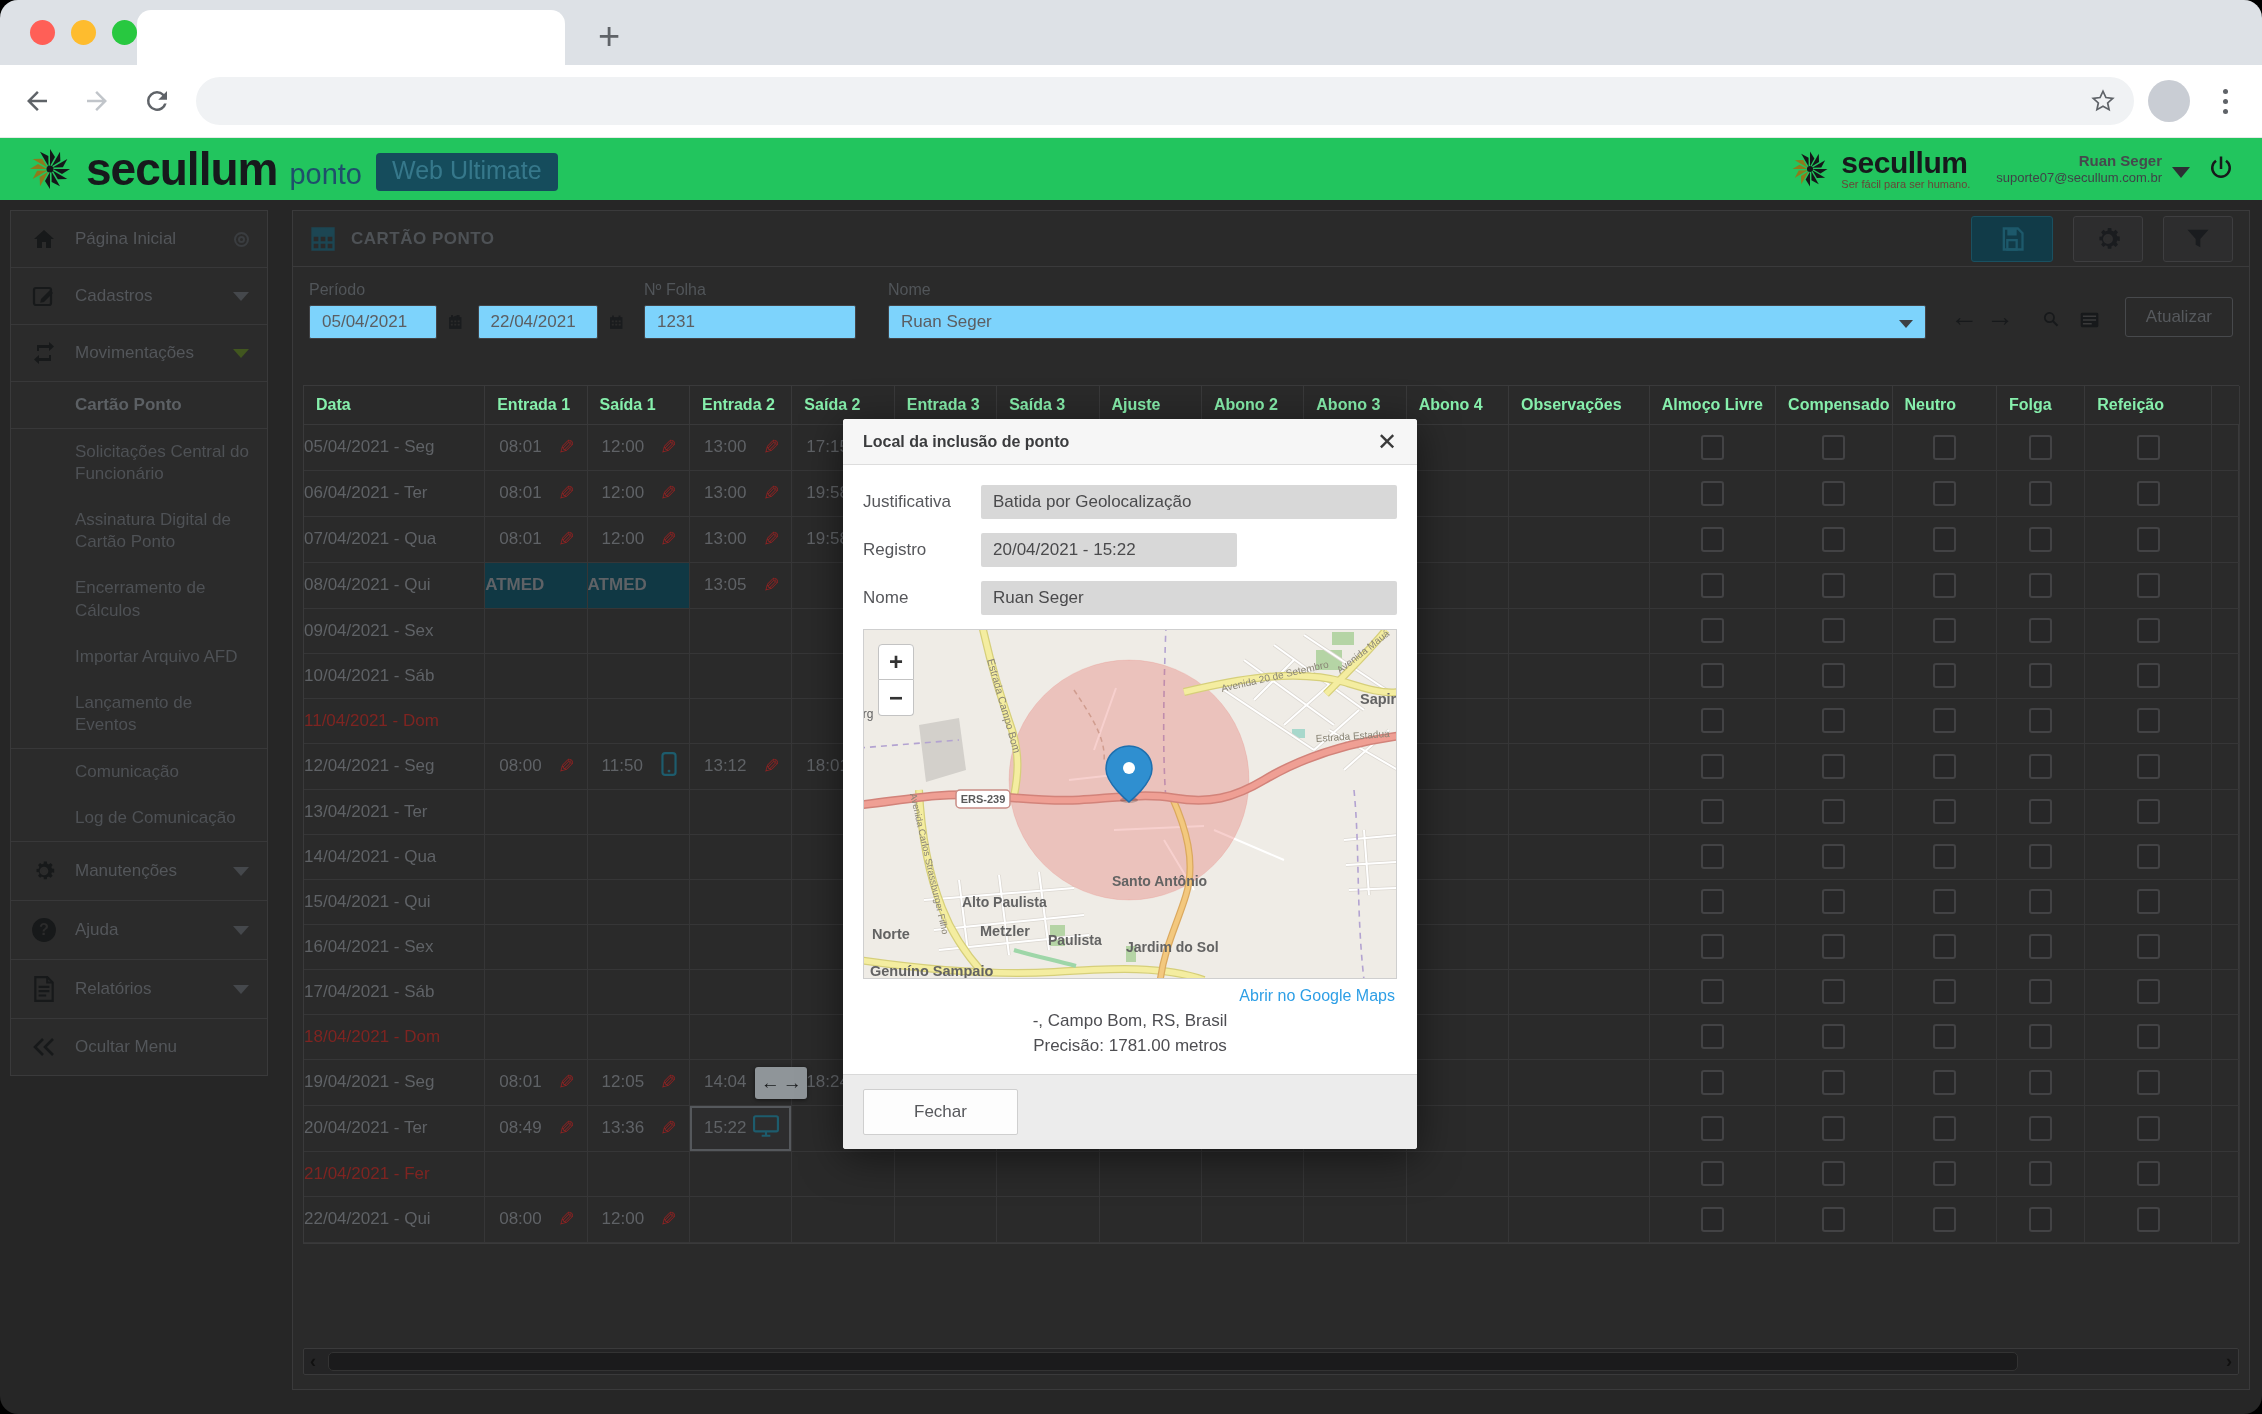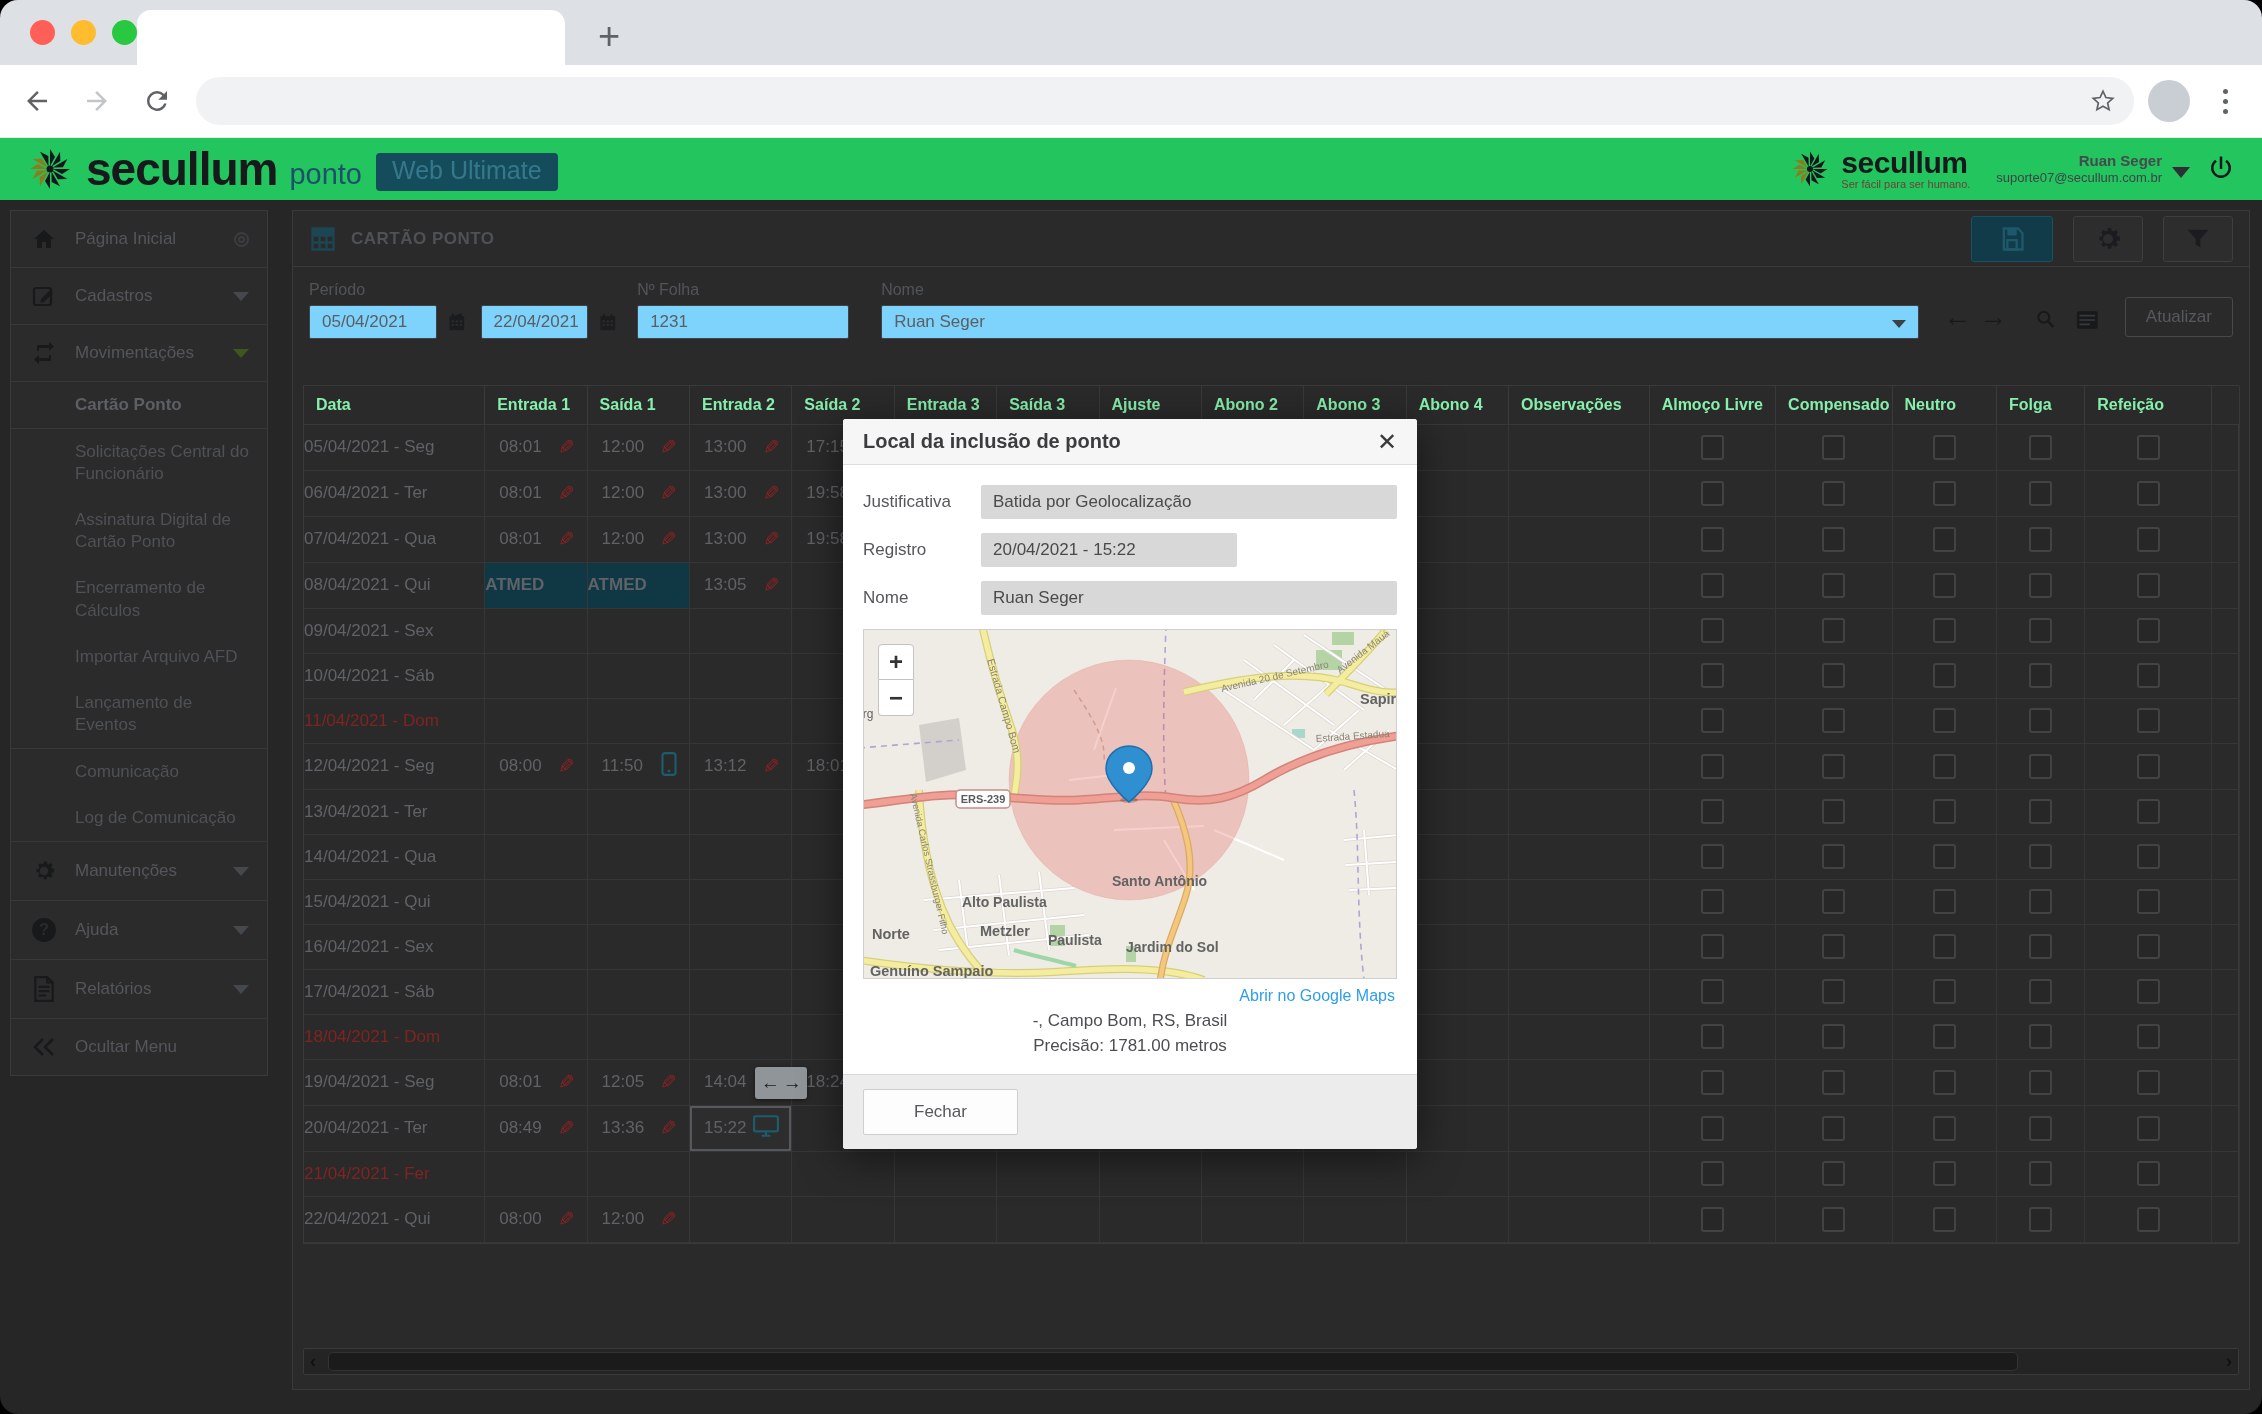--- a/index.html
+++ b/index.html
@@ -83,21 +83,21 @@
   .cbwrap { display:flex; justify-content:center; }
   .cb { width:23px; height:25px; border:2px solid #434345; border-radius:3px; background:#272728; }
   .movetip { position:absolute; right:-16px; top:7px; width:52px; height:32px; background:#8f9599; border-radius:3px; box-shadow:0 1px 4px rgba(0,0,0,.5); display:flex; align-items:center; justify-content:center; gap:3px; color:#17191b; font-size:19px; font-weight:bold; z-index:3; }
   .hscroll { position:absolute; left:10px; right:10px; bottom:14px; height:27px; background:#242425; border:1px solid #3a3a3b; border-radius:2px; }
   .hthumb { position:absolute; left:24px; top:3px; bottom:3px; width:1690px; background:#1b1b1c; border:1px solid #333; border-radius:5px; }
   .harrow { position:absolute; top:2px; font-size:18px; color:#111; font-weight:bold; }
 
   
   .modal { position:absolute; left:843px; top:419px; width:574px; background:#fff; border-radius:3px; box-shadow:0 8px 40px rgba(0,0,0,.5); z-index:10; }
   .mhead { height:46px; background:#f6f6f6; border-bottom:1px solid #ddd; display:flex; align-items:center; padding:0 20px; border-radius:3px 3px 0 0; }
-  .mtitle { font-size:20px; font-weight:bold; color:#3b3c3e; }
+  .mtitle { font-size:16px; font-weight:bold; color:#3b3c3e; }
   .mclose { margin-left:auto; font-size:24px; font-weight:bold; color:#3a3a3a; }
   .mbody { padding:20px 20px 0; }
   .mrow { display:flex; align-items:center; margin-bottom:14px; }
   .mlabel { width:118px; font-size:17px; color:#56575b; }
   .minput { flex:1; height:34px; background:#d8d8d8; border-radius:2px; font-size:17px; color:#4a4a4c; display:flex; align-items:center; padding:0 12px; }
   .minput.short { flex:0 0 256px; }
   .mapbox { position:relative; width:534px; height:350px; border:1px solid #cfcfcf; margin-top:4px; overflow:hidden; background:#efece6; }
   .mapzoom { position:absolute; left:14px; top:14px; width:36px; z-index:5; }
   .zbtn { width:36px; height:36px; background:#fff; border:1px solid #c3c3c3; font-size:24px; font-weight:bold; color:#333; display:flex; align-items:center; justify-content:center; }
   .zbtn:first-child { border-radius:4px 4px 0 0; }
@@ -365,21 +365,21 @@
           <div class="finput" style="width:128px">05/04/2021</div>
         </div>
         <svg class="calico" width="26" height="26" viewBox="0 0 24 24">
             <path d="M3 5h18v17H3z" fill="#1a1c1e"></path>
             <path d="M6 2h2.5v5H6zM15.5 2H18v5h-15.5z0" fill="#1a1c1e"></path>
             <path d="M6 2.5h2.5V7H6zM15.5 2.5H18V7h-2.5z" fill="#1a1c1e"></path>
             <path d="M5.5 10h3v2.5h-3zM10.5 10h3v2.5h-3zM15.5 10h3v2.5h-3zM5.5 14.5h3V17h-3zM10.5 14.5h3V17h-3zM15.5 14.5h3V17h-3z" fill="#2a2a2a"></path>
           </svg>
         <div class="fgroup">
           <span class="flabel">&nbsp;</span>
-          <div class="finput" style="width:107px">22/04/2021</div>
+          <div class="finput" style="width:120px">22/04/2021</div>
         </div>
         <svg class="calico" width="26" height="26" viewBox="0 0 24 24">
             <path d="M3 5h18v17H3z" fill="#1a1c1e"></path>
             <path d="M6 2.5h2.5V7H6zM15.5 2.5H18V7h-2.5z" fill="#1a1c1e"></path>
             <path d="M5.5 10h3v2.5h-3zM10.5 10h3v2.5h-3zM15.5 10h3v2.5h-3zM5.5 14.5h3V17h-3zM10.5 14.5h3V17h-3zM15.5 14.5h3V17h-3z" fill="#2a2a2a"></path>
           </svg>
         <div class="fgroup" style="margin-left:6px">
           <span class="flabel">Nº Folha</span>
           <div class="finput" style="width:212px">1231</div>
         </div>

